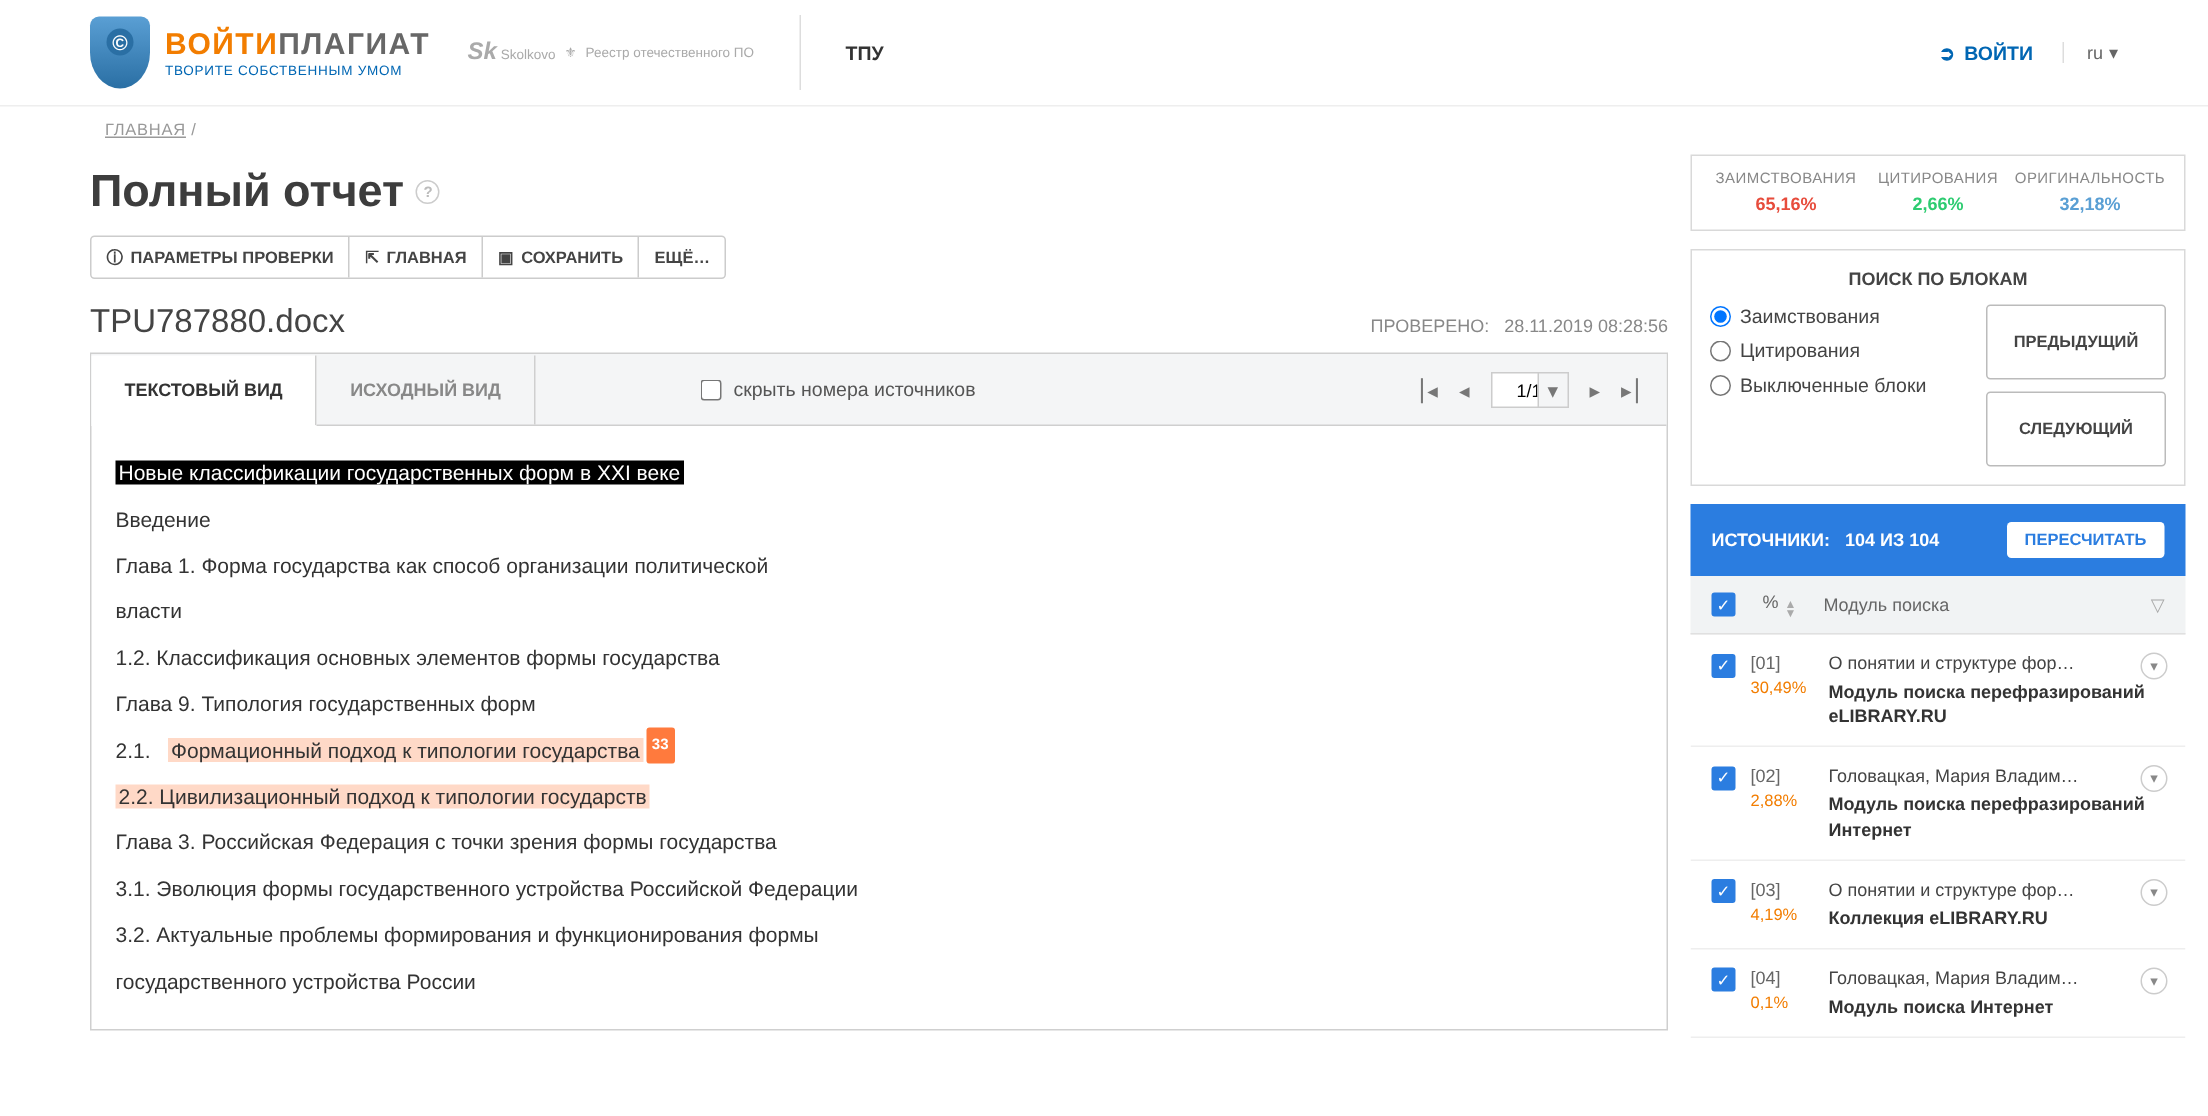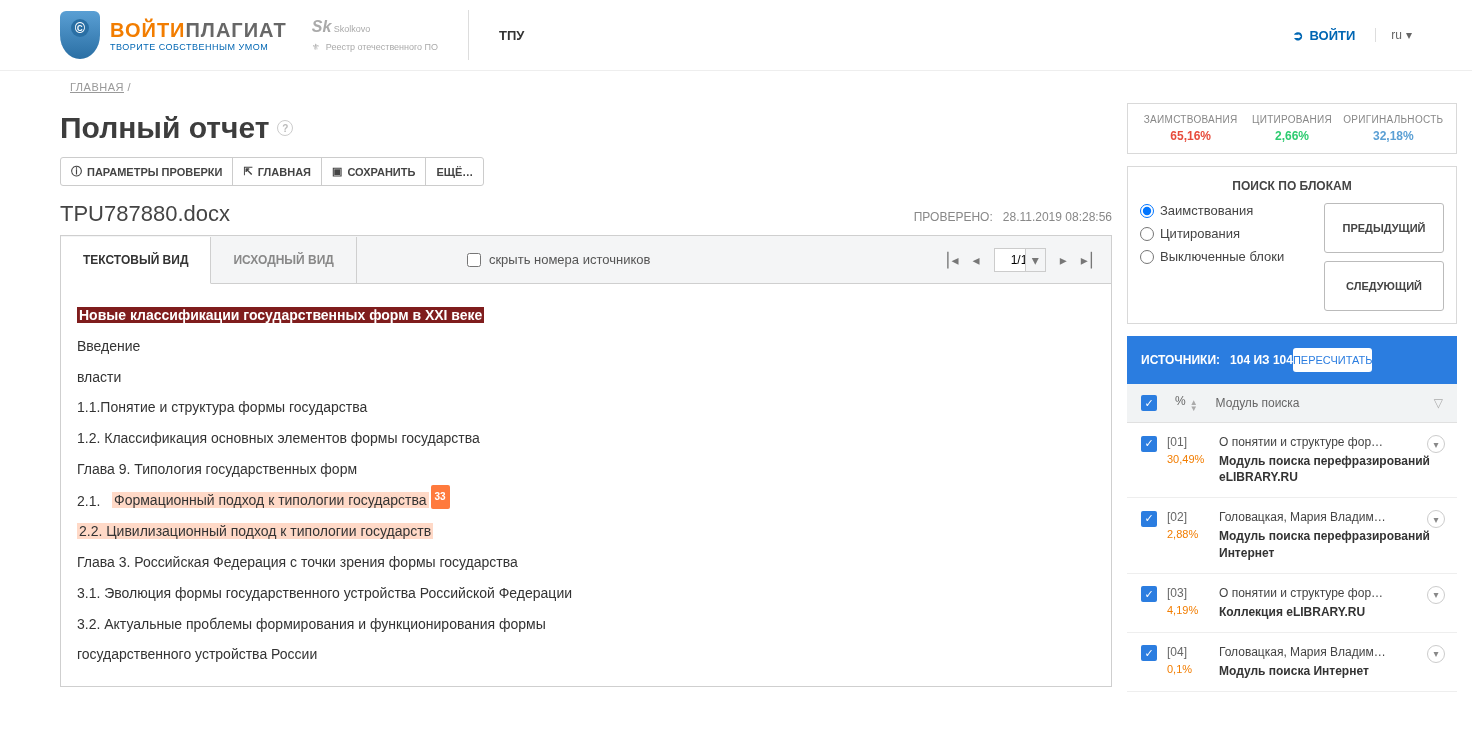--- a/index.html
+++ b/index.html
@@ -5,21 +5,21 @@
 * { margin:0; padding:0; box-sizing:border-box; font-family:Arial,sans-serif; }
 body { background:#fff; color:#333; font-size:13px; }
 .header { display:flex; align-items:center; padding:10px 60px; border-bottom:1px solid #eee; }
 .logo-block { display:flex; align-items:center; gap:10px; }
 .shield { width:40px; height:48px; background:linear-gradient(180deg,#5a9fd4,#2a6fa4); border-radius:6px 6px 50% 50%; position:relative; display:flex; align-items:center; justify-content:center; }
 .shield::before { content:"©"; color:#fff; font-size:14px; font-weight:bold; background:#2a6fa4; width:18px; height:18px; border-radius:50%; display:flex; align-items:center; justify-content:center; position:absolute; top:8px; }
 .logo-text .l1 { font-size:20px; font-weight:bold; letter-spacing:1px; }
 .logo-text .l1 .anti { color:#f27d00; }
 .logo-text .l1 .plg { color:#676767; }
 .logo-text .l2 { font-size:9px; color:#0066b3; letter-spacing:0.5px; }
-.partner-logos { margin-left:25px; display:flex; flex-direction:column; gap:6px; color:#aaa; font-size:9px; }
+.partner-logos { margin-left:25px; display:flex; flex-direction:row; gap:6px; color:#aaa; font-size:9px; }
 .partner-logos .sk { font-size:16px; font-weight:bold; font-style:italic; }
 .partner-logos .reg { display:flex; gap:6px; align-items:center; }
 .vsep { width:1px; height:50px; background:#ddd; margin:0 30px; }
 .org { font-weight:bold; font-size:13px; color:#333; }
 .header-right { margin-left:auto; display:flex; align-items:center; gap:20px; }
 .login-btn { color:#0066b3; font-weight:bold; font-size:13px; display:flex; align-items:center; gap:6px; cursor:pointer; }
 .lang { color:#666; font-size:12px; display:flex; align-items:center; gap:4px; cursor:pointer; border-left:1px solid #ddd; padding-left:15px; }
 .breadcrumb { padding:10px 70px; font-size:11px; color:#999; letter-spacing:0.5px; }
 .breadcrumb span { text-decoration:underline; }
 .container { display:flex; padding:0 15px 0 60px; gap:15px; }
@@ -37,39 +37,39 @@
 .doc-tabs { display:flex; align-items:center; background:#f4f5f6; border-bottom:1px solid #cfcfcf; height:48px; position:relative; }
 .tab { padding:16px 22px; font-size:12px; font-weight:bold; color:#888; cursor:pointer; border-right:1px solid #cfcfcf; }
 .tab.active { background:#fff; color:#333; border-bottom:1px solid #fff; margin-bottom:-1px; }
 .hide-src { margin-left:110px; display:flex; align-items:center; gap:8px; font-size:13px; color:#555; }
 .hide-src input { width:14px; height:14px; }
 .pager { margin-left:auto; display:flex; align-items:center; gap:14px; padding-right:16px; color:#777; }
 .pager .pg-input { width:32px; height:24px; border:1px solid #ccc; text-align:center; font-size:12px;padding-left:16px; }
 .pager .pg-sel { width:20px; height:24px; border:1px solid #ccc; border-left:none; display:inline-flex; align-items:center; justify-content:center; }
 .pager span { cursor:pointer; font-size:14px; }
 .doc-body { padding:16px 16px; font-size:14px; color:#333; line-height:2.2; }
-.hl-blue { background:#7f1d1d; color:#fff; padding:0 2px;font-weight:bold; }
+.hl-blue { background:#000000; color:#fff; padding:0 2px; }
 .hl-orange { background:#ffd9c7; padding:0 2px; }
 .src-badge { display:inline-block; background:#ff7a3d; color:#fff; font-size:10px; font-weight:bold; padding:1px 4px; border-radius:2px; vertical-align:super; margin-left:2px; }
 .right { width:330px; flex-shrink:0; }
 .stats-box { border:1px solid #d9d9d9; padding:10px 12px; display:flex; justify-content:space-between; margin-bottom:12px; }
 .stat { text-align:center; flex:1; }
 .stat .lbl { font-size:10px; color:#888; letter-spacing:0.3px; }
 .stat .val { font-size:12px; font-weight:bold; margin-top:4px; }
 .val.r { color:#e74c3c; } .val.g { color:#2ecc71; } .val.b { color:#5a9fd4; }
 .search-box { border:1px solid #d9d9d9; padding:12px; margin-bottom:12px; }
 .search-title { text-align:center; font-size:12px; font-weight:bold; color:#444; margin-bottom:10px; }
 .search-body { display:flex; gap:12px; }
 .radios { flex:1; display:flex; flex-direction:column; gap:8px; font-size:13px; color:#444; }
 .radios label { display:flex; align-items:center; gap:6px; cursor:pointer; }
 .radios input { width:14px; height:14px; }
 .nav-btns { display:flex; flex-direction:column; gap:8px; }
 .nav-btns button { border:1px solid #bbb; background:#fff; padding:18px 10px; font-size:11px; font-weight:bold; color:#444; border-radius:3px; cursor:pointer; width:120px; }
-.sources-head { background:#2b7de0; color:#fff; padding:12px 14px; display:flex; align-items:center; justify-content:flex-start; font-size:12px; font-weight:bold; }
-.sources-head button { background:#fff; color:#2b7de0; border:none; border-radius:3px; padding:6px 0; font-size:11px; font-weight:normal; cursor:pointer; }
+.sources-head { background:#2b7de0; color:#fff; padding:12px 14px; display:flex; align-items:center; justify-content:space-between; font-size:12px; font-weight:bold; }
+.sources-head button { background:#fff; color:#2b7de0; border:none; border-radius:3px; padding:6px 12px; font-size:11px; font-weight:bold; cursor:pointer; }
 .sources-filter { background:#f1f3f4; padding:10px 14px; display:flex; align-items:center; gap:18px; font-size:12px; color:#666; border-bottom:1px solid #e0e0e0; }
 .chk { width:16px; height:16px; background:#2b7de0; border-radius:2px; display:inline-flex; align-items:center; justify-content:center; color:#fff; font-size:11px; cursor:pointer; }
 .sort-icon { display:inline-flex; flex-direction:column; margin-left:4px; font-size:8px; color:#aaa; line-height:6px; }
 .funnel { margin-left:auto; color:#aaa; }
 .source-list { max-height:320px; overflow-y:auto; }
 .source-list::-webkit-scrollbar { width:8px; }
 .source-list::-webkit-scrollbar-thumb { background:#c5c5c5; border-radius:4px; }
 .source-item { padding:12px 14px; border-bottom:1px solid #eee; display:flex; gap:10px; position:relative; }
 .source-item .col1 { width:16px; }
 .source-item .col2 { width:42px; font-size:12px; }
@@ -163,22 +163,22 @@
             <input class="pg-input" value="1/15" style="">
             <span class="pg-sel">▾</span>
           </span>
           <span>▸</span>
           <span>▸⎮</span>
         </div>
       </div>
       <div class="doc-body">
         <div><span class="hl-blue">Новые классификации государственных форм в XXI веке</span></div>
         <div>Введение</div>
+        <div>Глава 1. Форма государства как способ организации политической</div>
         <div>власти</div>
-        <div>1.1.Понятие и структура формы государства</div>
         <div>1.2. Классификация основных элементов формы государства</div>
         <div>Глава 9. Типология государственных форм</div>
         <div>2.1.&nbsp;&nbsp;&nbsp;<span class="hl-orange">Формационный подход к типологии государства</span><span class="src-badge">33</span></div>
         <div><span class="hl-orange">2.2. Цивилизационный подход к типологии государств</span></div>
         <div>Глава 3. Российская Федерация с точки зрения формы государства</div>
         <div>3.1. Эволюция формы государственного устройства Российской Федерации</div>
         <div>3.2. Актуальные проблемы формирования и функционирования формы</div>
         <div>государственного устройства России</div>
       </div>
     </div>

